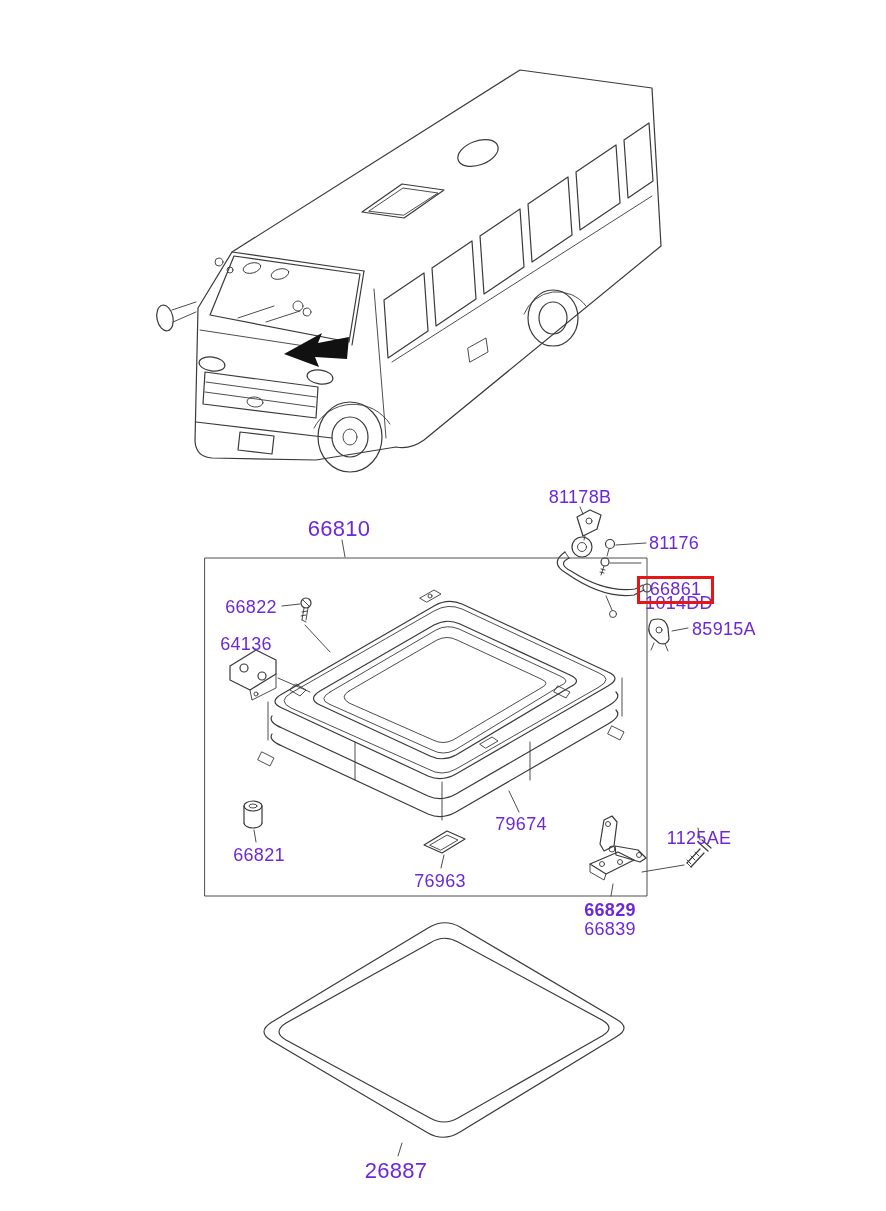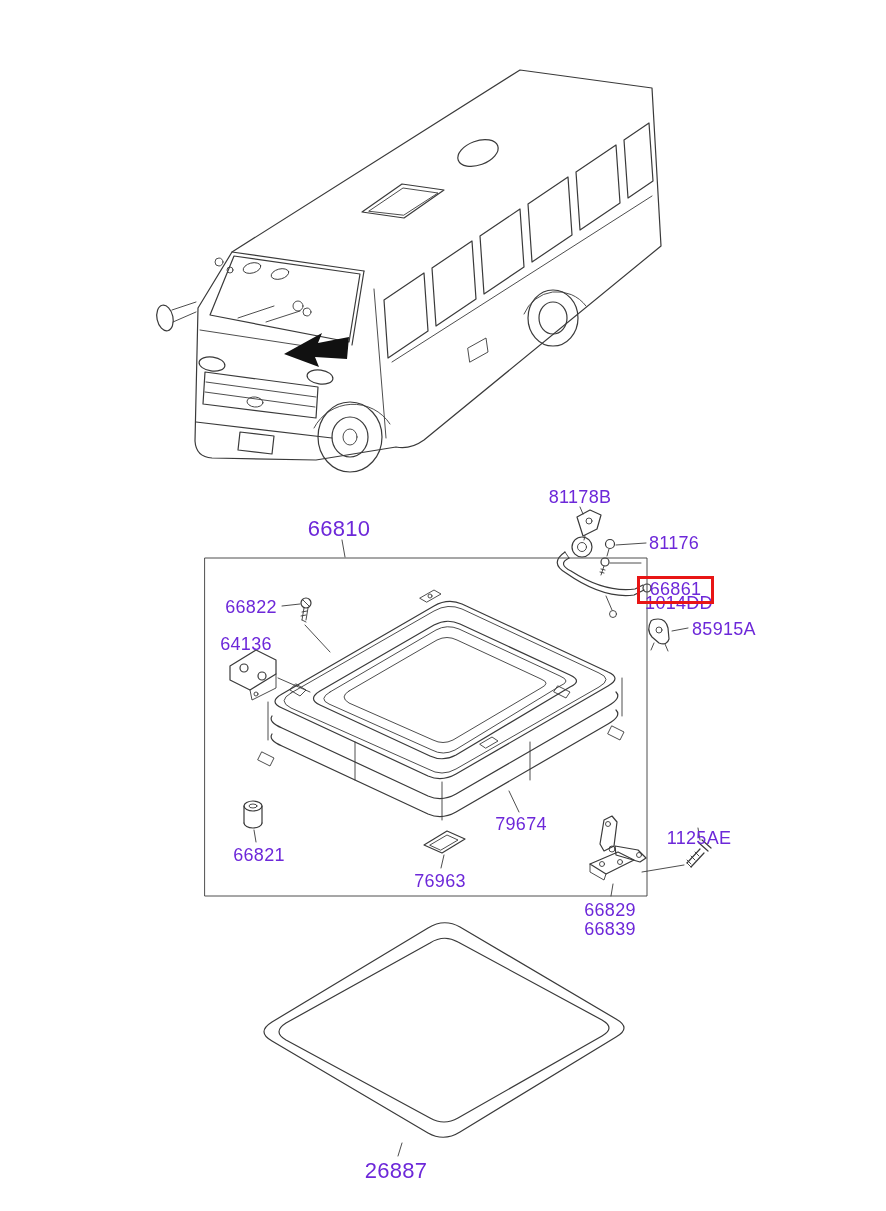--- a/index.html
+++ b/index.html
@@ -223,17 +223,17 @@
     <span class="part-label">66861</span>
   </div>
 
   <div class="part-label" style="left:724px;top:620px;">85915A</div>
   <div class="part-label" style="left:251px;top:598px;text-align:right;">66822</div>
   <div class="part-label" style="left:246px;top:635px;">64136</div>
   <div class="part-label" style="left:521px;top:815px;">79674</div>
   <div class="part-label" style="left:259px;top:846px;">66821</div>
   <div class="part-label" style="left:440px;top:872px;">76963</div>
   <div class="part-label" style="left:699px;top:809px;margin-top:20px;">1125AE</div>
-  <div class="part-label" style="left:610px;top:901px;">66829</div>
+  <div class="part-label" style="left:610px;top:901px;font-weight:bold;">66829</div>
   <div class="part-label" style="left:610px;top:920px;text-align:center;">66839</div>
   <div class="part-label big" style="left:396px;top:1159px;">26887</div>
 
 </div>
 
 </body></html>

